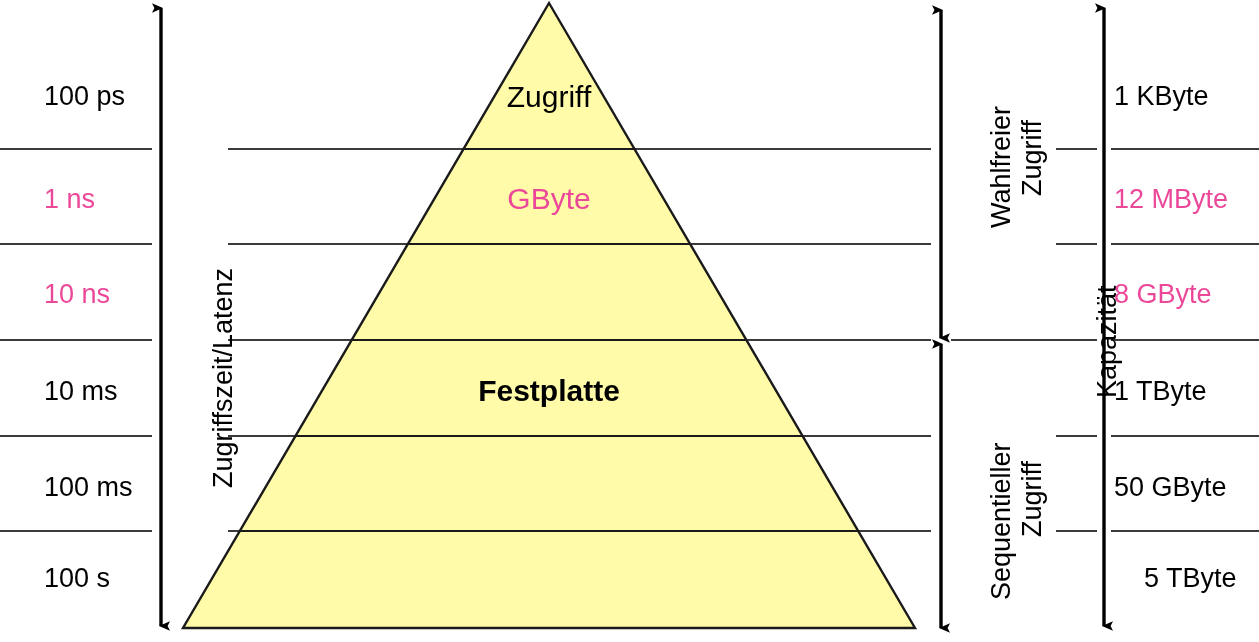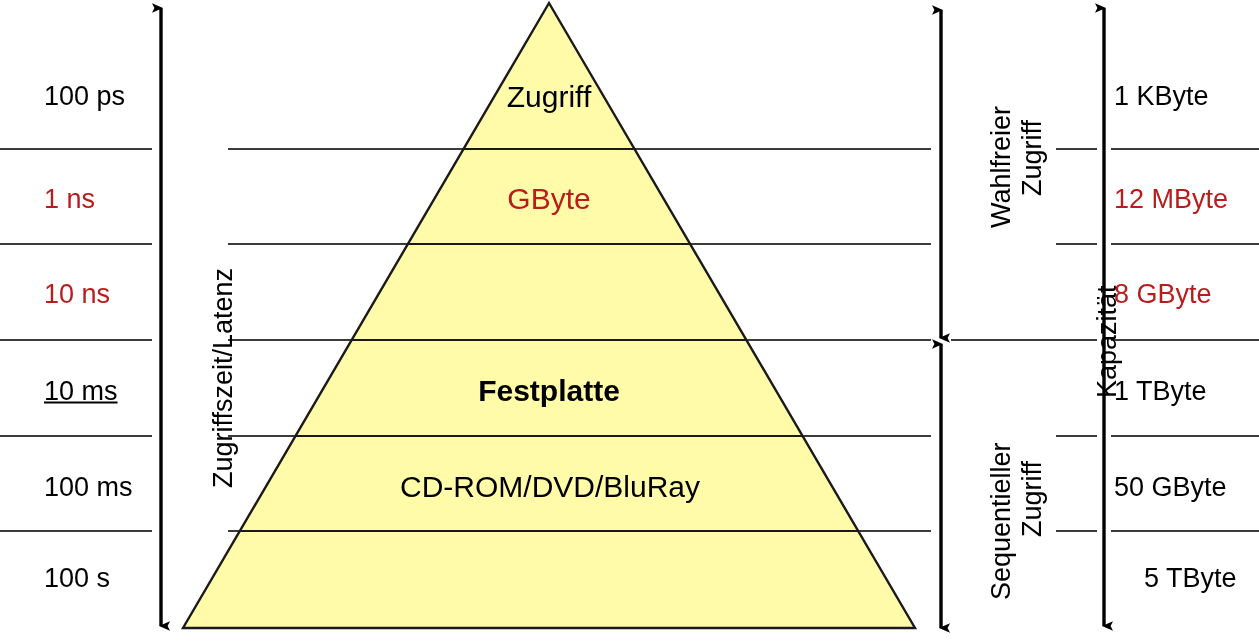--- a/index.html
+++ b/index.html
@@ -46,21 +46,21 @@
   }
   .side-label.right {
     text-align: center;
   }
   .axis-label {
     font-size: 27px;
     transform-origin: 0 0;
     letter-spacing: 0px;
   }
   .ink-black { color: #000000; }
-  .ink-blue  { color: #b91c1c; }
+  .ink-blue  { color: #ec4899; }
 </style>
 </head>
 <body>
 
 <div id="stage">
 
   <svg id="diagram-svg" viewBox="0 0 1259 642">
     <defs>
       <marker id="arrow-down" markerWidth="12" markerHeight="12" refX="5" refY="10" orient="auto" markerUnits="userSpaceOnUse">
         <path d="M5,12 L0.2,1 L5,3.4 L9.8,1 Z" fill="#000000"></path>
@@ -122,29 +122,28 @@
   <div class="axis-label ink-black" style="left:1019px; top:196px; transform: rotate(-90deg);">Zugriff</div>
 
   <div class="axis-label ink-black" style="left:988px; top:600px; transform: rotate(-90deg);">Sequentieller</div>
   <div class="axis-label ink-black" style="left:1019px; top:537px; transform: rotate(-90deg);">Zugriff</div>
 
   <div class="axis-label ink-black" style="left:1094px; top:398px; transform: rotate(-90deg);">Kapazität</div>
 
   <div class="side-label left ink-black" style="left:44px; top:96px;">100 ps</div>
   <div class="side-label left ink-blue" style="left:44px; top:199px;">1 ns</div>
   <div class="side-label left ink-blue" style="left:44px; top:294px;">10 ns</div>
-  <div class="side-label left ink-black" style="left:44px; top:391px;text-decoration:underline;">10 ms</div>
+  <div class="side-label left ink-black" style="left:44px; top:391px;">10 ms</div>
   <div class="side-label left ink-black" style="left:44px; top:487px;">100 ms</div>
   <div class="side-label left ink-black" style="left:44px; top:578px;">100 s</div>
 
   <div class="side-label right ink-black" style="left:1114px; top:96px;">1 KByte</div>
   <div class="side-label right ink-blue" style="left:1114px; top:199px;">12 MByte</div>
   <div class="side-label right ink-blue" style="left:1114px; top:294px;">8 GByte</div>
   <div class="side-label right ink-black" style="left:1114px; top:391px;">1 TByte</div>
   <div class="side-label right ink-black" style="left:1114px; top:487px;">50 GByte</div>
   <div class="side-label right ink-black" style="left:1144px; top:578px;">5 TByte</div>
 
   <div class="tier-label ink-black" style="left:549px; top:97px;">Zugriff</div>
   <div class="tier-label ink-blue" style="left:549px; top:199px;">GByte</div>
   <div class="tier-label ink-black" style="left:549px; top:391px;font-weight:bold;">Festplatte</div>
-  <div class="tier-label ink-black" style="left:550px; top:487px;">CD-ROM/DVD/BluRay</div>
 
 </div>
 
 </body></html>

